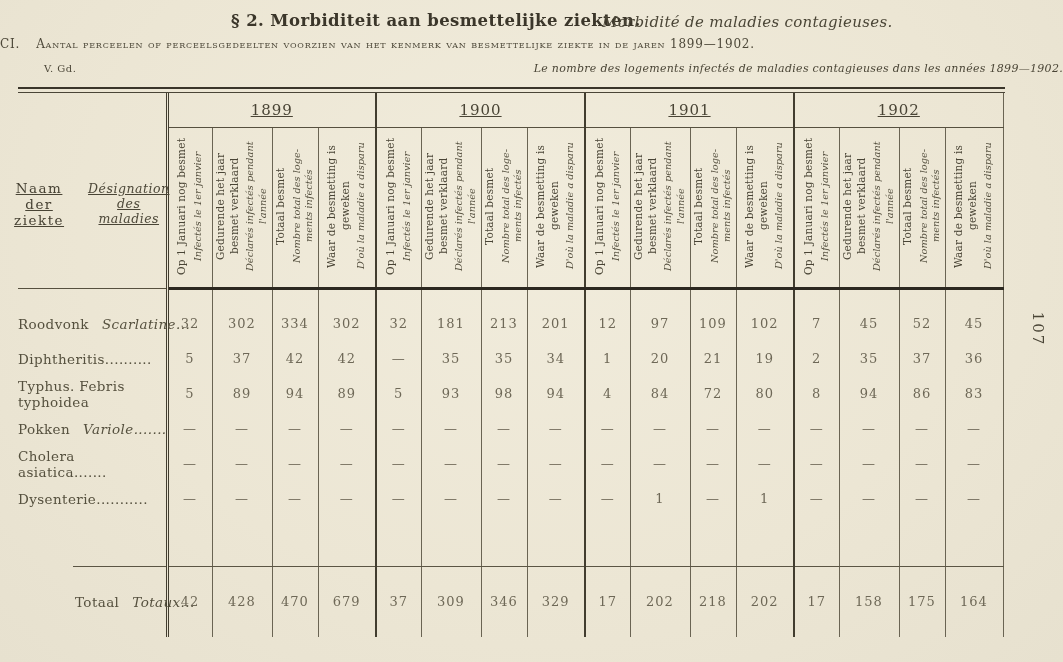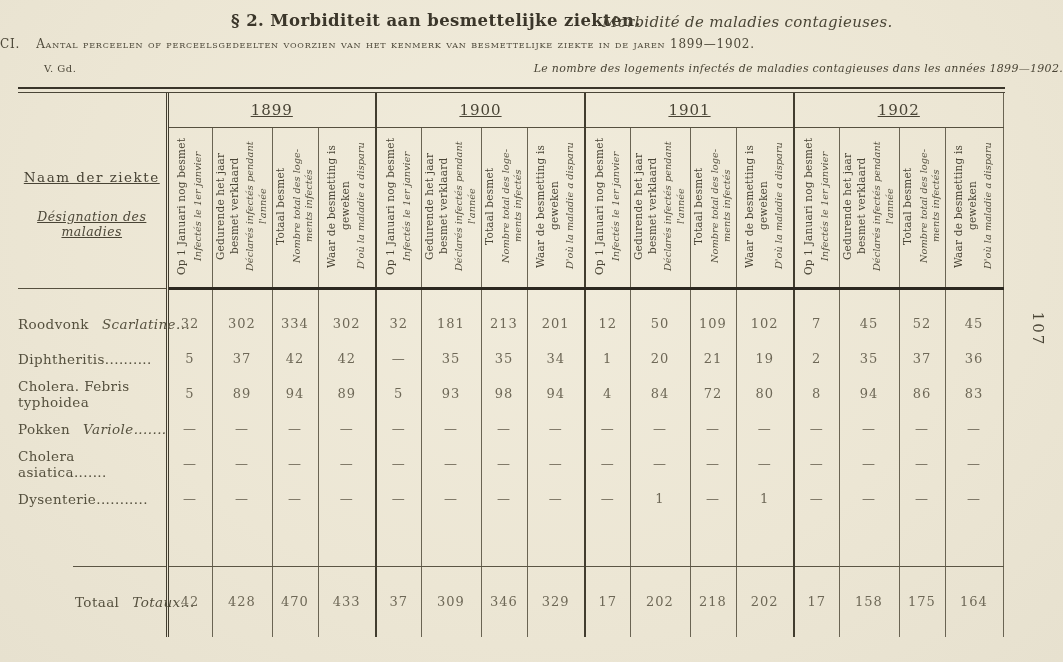--- a/index.html
+++ b/index.html
@@ -46,21 +46,21 @@
   }
   
   .main-table{
     position:absolute;left:18px;top:93px;
     border-collapse:collapse;table-layout:fixed;width:985px;
   }
   .main-table th,.main-table td{padding:0;font-weight:normal;}
   .year-row th{height:34px;font-size:15px;letter-spacing:1px;color:#494435;
     border-bottom:1px solid #56503f;text-decoration:underline;}
   .name-header{border-bottom:3px solid #2c2820;}
-  .name-hdr-inner{display:flex;flex-direction:column;align-items:center;justify-content:center;
+  .name-hdr-inner{display:flex;flex-direction:row;align-items:center;justify-content:center;
     gap:24px;height:100%;padding-top:26px;box-sizing:border-box;}
   .name-hdr-nl{font-size:13.5px;letter-spacing:1.5px;color:#464133;}
   .name-hdr-fr{font-style:italic;font-size:12.5px;letter-spacing:0.5px;color:#4d4839;}
   .subhdr{height:159px;vertical-align:middle;text-align:center;
     border-bottom:3px solid #2c2820;}
   .rot{display:inline-block;height:150px;writing-mode:vertical-rl;transform:rotate(180deg);}
   .rot-nl,.rot-fr{display:block;white-space:pre-line;text-align:center;}
   .rot-nl{font-size:10.5px;line-height:1.3;letter-spacing:0.2px;color:#494435;}
   .rot-fr{font-style:italic;font-size:9.8px;line-height:1.3;color:#565140;margin-block-start:3px;}
   
@@ -192,21 +192,21 @@
           <td class="name-cell"><span class="lbl-nl">Roodvonk</span><span class="lbl-it">Scarlatine...</span></td>
           <td class="num first-gs">32</td>
           <td class="num">302</td>
           <td class="num">334</td>
           <td class="num">302</td>
           <td class="num gs">32</td>
           <td class="num">181</td>
           <td class="num">213</td>
           <td class="num">201</td>
           <td class="num gs">12</td>
-          <td class="num">50</td>
+          <td class="num">97</td>
           <td class="num">109</td>
           <td class="num">102</td>
           <td class="num gs">7</td>
           <td class="num">45</td>
           <td class="num">52</td>
           <td class="num">45</td>
         </tr>
         <tr class="disease-row">
           <td class="name-cell"><span class="lbl-nl">Diphtheritis..........</span></td>
           <td class="num first-gs">5</td>
@@ -220,21 +220,21 @@
           <td class="num gs">1</td>
           <td class="num">20</td>
           <td class="num">21</td>
           <td class="num">19</td>
           <td class="num gs">2</td>
           <td class="num">35</td>
           <td class="num">37</td>
           <td class="num">36</td>
         </tr>
         <tr class="disease-row">
-          <td class="name-cell"><span class="lbl-nl">Cholera. Febris typhoidea</span></td>
+          <td class="name-cell"><span class="lbl-nl">Typhus. Febris typhoidea</span></td>
           <td class="num first-gs">5</td>
           <td class="num">89</td>
           <td class="num">94</td>
           <td class="num">89</td>
           <td class="num gs">5</td>
           <td class="num">93</td>
           <td class="num">98</td>
           <td class="num">94</td>
           <td class="num gs">4</td>
           <td class="num">84</td>
@@ -325,21 +325,21 @@
         </tr>
       </tbody>
     <tbody>
       <tr class="total-row" id="total-row">
         <td class="name-cell">
           <span class="lbl-nl">Totaal</span><span class="lbl-it">Totaux...</span>
         </td>
       <td class="num first-gs">42</td>
           <td class="num">428</td>
           <td class="num">470</td>
-          <td class="num">433</td>
+          <td class="num">679</td>
           <td class="num gs">37</td>
           <td class="num">309</td>
           <td class="num">346</td>
           <td class="num">329</td>
           <td class="num gs">17</td>
           <td class="num">202</td>
           <td class="num">218</td>
           <td class="num">202</td>
           <td class="num gs">17</td>
           <td class="num">158</td>

